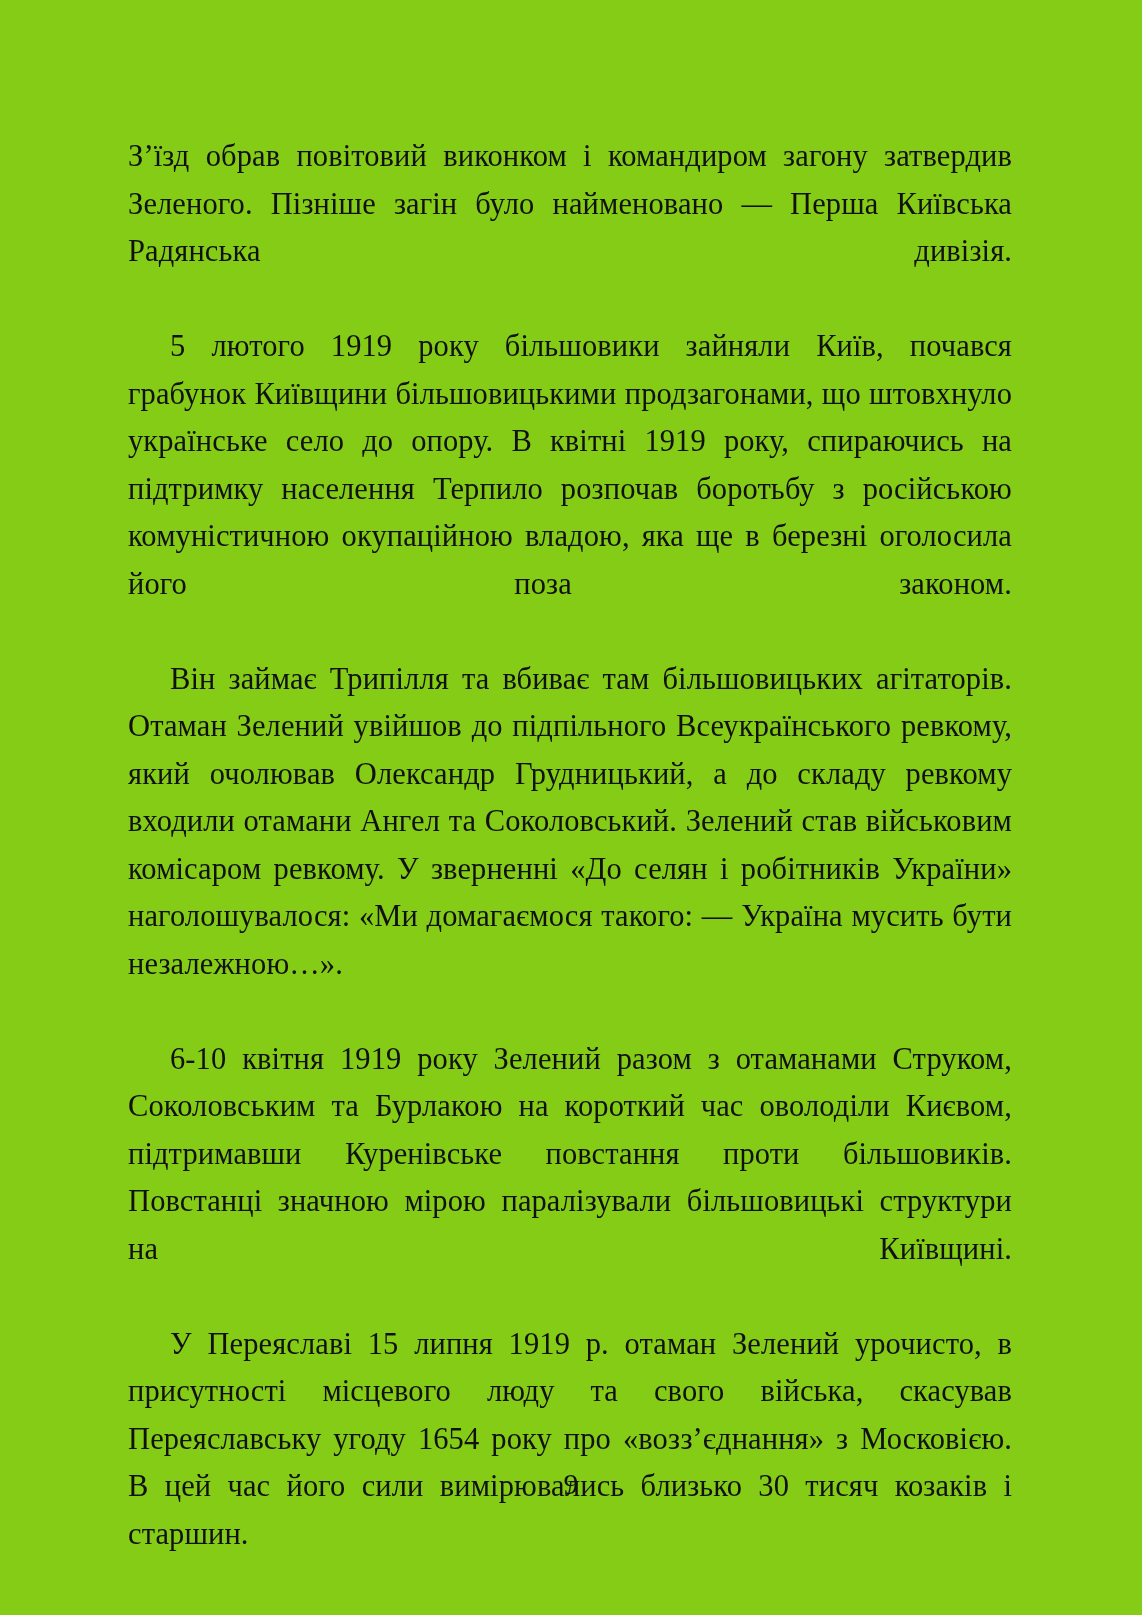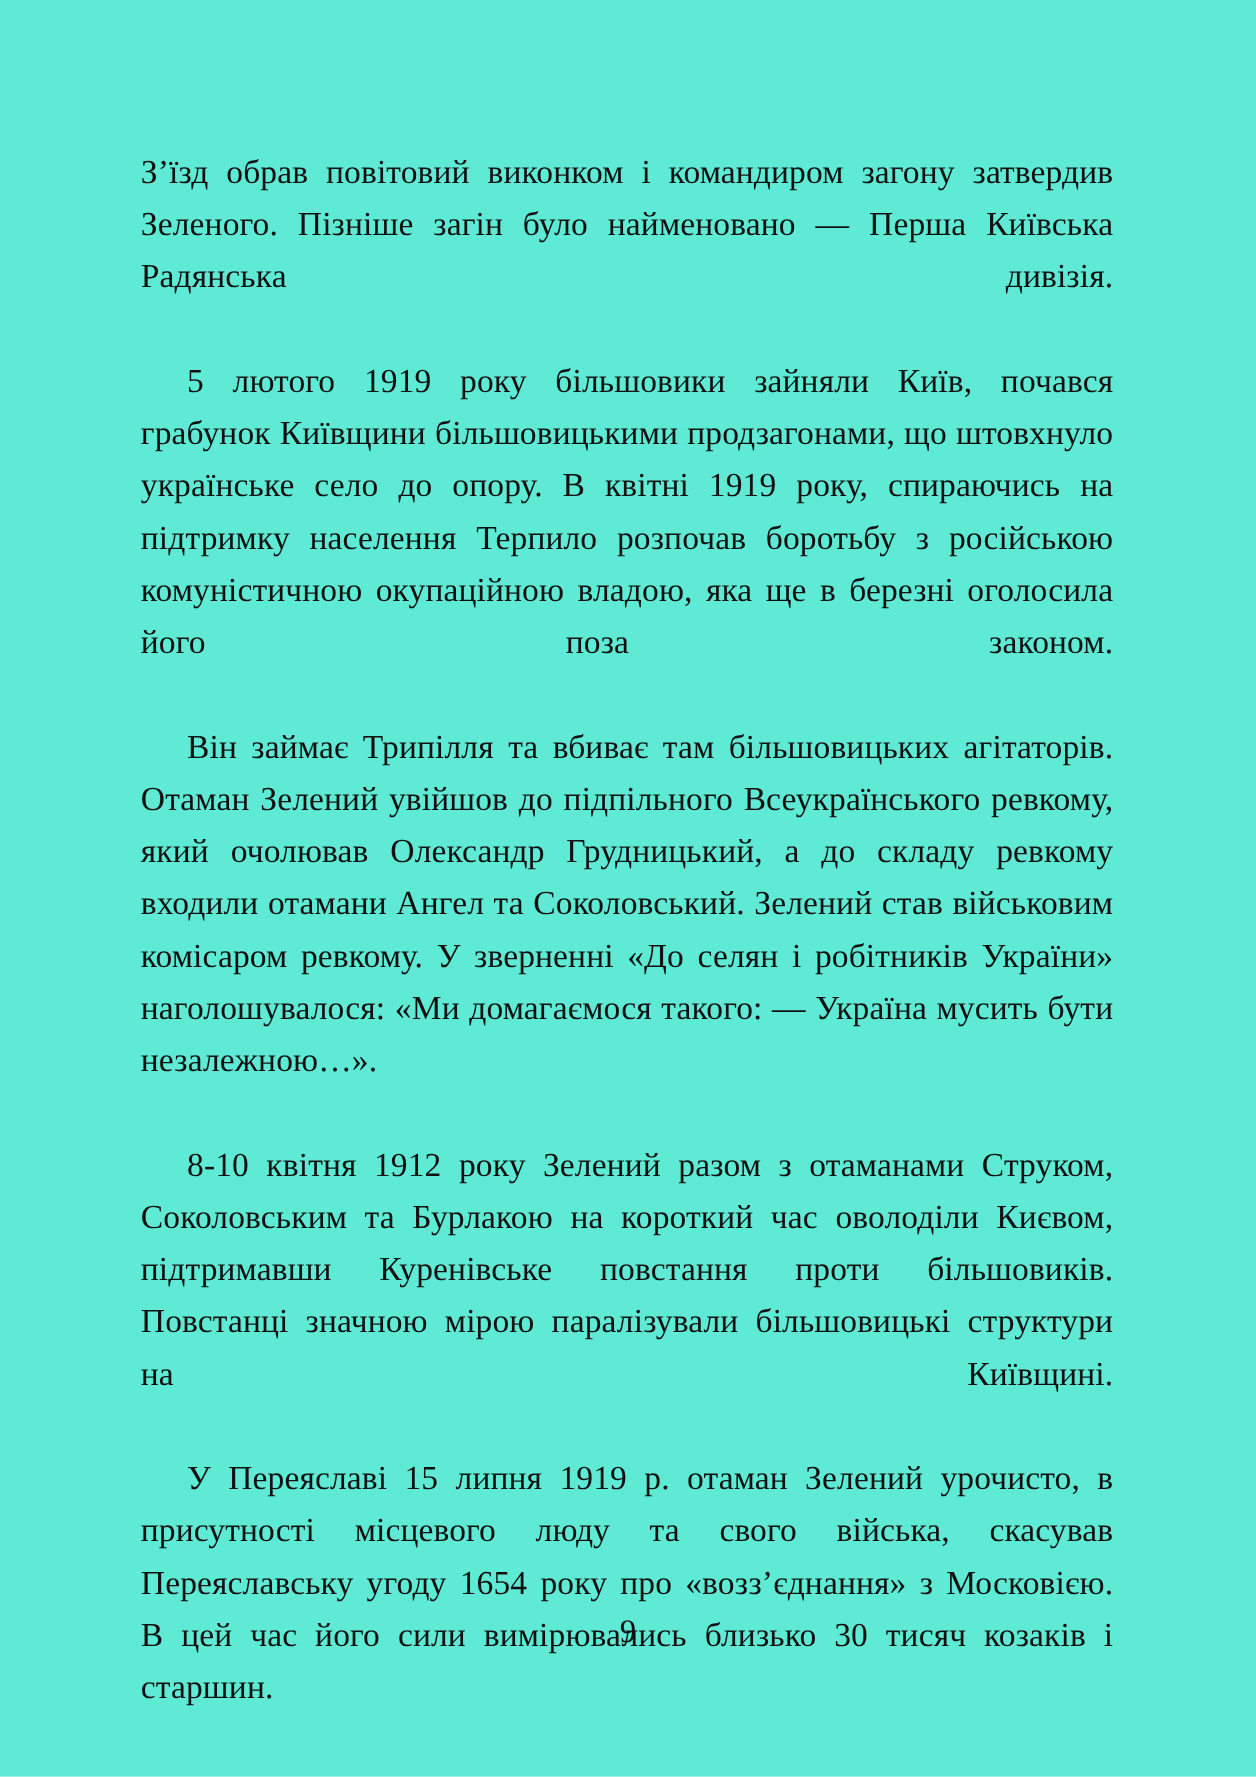--- a/index.html
+++ b/index.html
@@ -13,21 +13,21 @@
     height: 1615px;
     position: relative;
     font-family: "Liberation Serif", "DejaVu Serif", serif;
     color: #111111;
     overflow: hidden;
   }
 
   .page {
     position: absolute;
     inset: 0;
-    background: #5eead4;
+    background: #84cc16;
   }
 
   .text-column {
     position: absolute;
     left: 128px;
     top: 133px;
     width: 884px;
   }
 
   .para {
@@ -72,21 +72,21 @@
 <div class="page">
 
   <div class="text-column">
 
     <p class="para first">З’їзд обрав повітовий виконком і командиром загону затвердив Зеленого. Пізніше загін було найменовано — Перша Київська Радянська дивізія.</p>
 
     <p class="para">5 лютого 1919 року більшовики зайняли Київ, почався грабунок Київщини більшовицькими продзагонами, що штовхнуло українське село до опору. В квітні 1919 року, спираючись на підтримку населення Терпило розпочав боротьбу з російською комуністичною окупаційною владою, яка ще в березні оголосила його поза законом.</p>
 
     <p class="para">Він займає Трипілля та вбиває там більшовицьких агітаторів. Отаман Зелений увійшов до підпільного Всеукраїнського ревкому, який очолював Олександр Грудницький, а до складу ревкому входили отамани Ангел та Соколовський. Зелений став військовим комісаром ревкому. У зверненні «До селян і робітників України» наголошувалося: «Ми домагаємося такого: — Україна мусить бути незалежною…».</p>
 
-    <p class="para">8-10 квітня 1912 року Зелений разом з отаманами Струком, Соколовським та Бурлакою на короткий час оволоділи Києвом, підтримавши Куренівське повстання проти більшовиків. Повстанці значною мірою паралізували більшовицькі структури на Київщині.</p>
+    <p class="para">6-10 квітня 1919 року Зелений разом з отаманами Струком, Соколовським та Бурлакою на короткий час оволоділи Києвом, підтримавши Куренівське повстання проти більшовиків. Повстанці значною мірою паралізували більшовицькі структури на Київщині.</p>
 
 
     <p class="para">У Переяславі 15 липня 1919 р. отаман Зелений урочисто, в присутності місцевого люду та свого війська, скасував Переяславську угоду 1654 року про «возз’єднання» з Московією. В цей час його сили вимірювались близько 30 тисяч козаків і старшин.</p>
 
   </div>
 
   <div class="page-number">9</div>
 
 </div>
 

